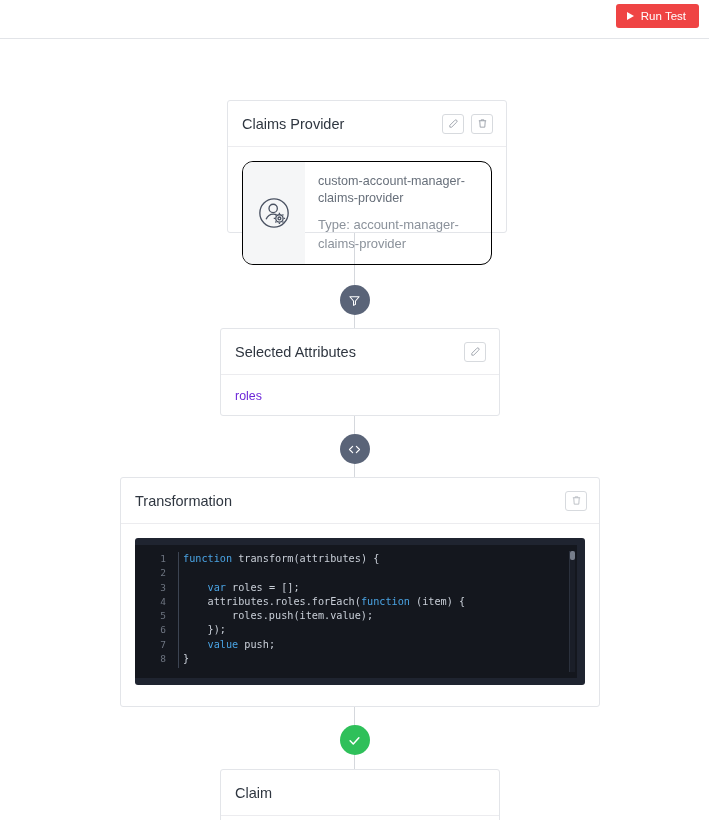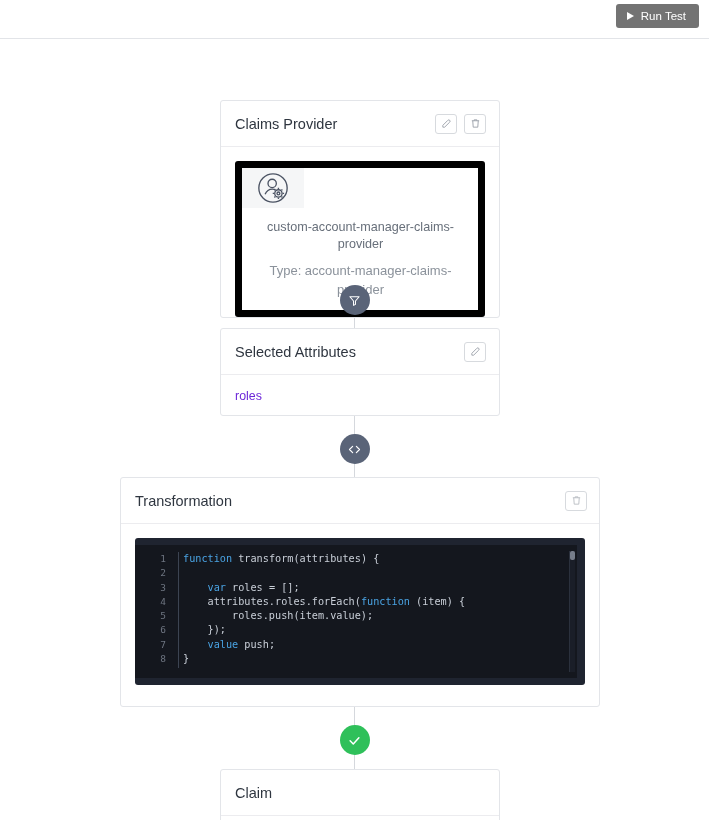--- a/index.html
+++ b/index.html
@@ -42,21 +42,21 @@
   }
   .tab.active {
     color: #4a5262;
     border-bottom-color: #4e5668;
   }
   .run-test {
     position: absolute;
     right: 10px;
     top: 4px;
     height: 24px;
-    background: #737373;
+    background: #ef4444;
     color: #ffffff;
     font-size: 11.5px;
     border-radius: 3px;
     display: flex;
     align-items: center;
     gap: 7px;
     padding: 0 13px 0 11px;
     cursor: pointer;
     border: none;
     font-family: "Liberation Sans", sans-serif;
@@ -129,25 +129,24 @@
     align-items: center;
     justify-content: center;
     cursor: pointer;
     padding: 0;
   }
   .card-body { padding: 14px; }
 
   
   .provider-item {
     display: flex;
-    border: 7px solid #000000;
-    border-radius: 3px;
+    border: 1px solid #000000;
+    border-radius: 11px;
     overflow: hidden;
     min-height: 92px;
-    flex-direction: column;
   }
   .provider-icon-pane {
     width: 62px;
     background: #f5f6f7;
     display: flex;
     align-items: center;
     justify-content: center;
     flex: none;
   }
   .provider-text {
@@ -262,21 +261,21 @@
 
 <div class="canvas">
 
   <div class="connector" style="top:191px;height:60px;"></div>
   <div class="connector" style="top:236px;height:70px;"></div>
   <div class="connector" style="top:339px;height:60px;"></div>
   <div class="connector" style="top:385px;height:70px;"></div>
   <div class="connector" style="top:619px;height:62px;"></div>
   <div class="connector" style="top:673px;height:62px;"></div>
 
-  <div class="card" style="left:220px;top:61px;width:280px;height:218px;text-align:center;">
+  <div class="card" style="left:227px;top:61px;width:280px;height:133px;">
     <div class="card-head">
       <div class="card-title">Claims Provider</div>
       <div class="head-actions">
         <button class="icon-btn">
           <svg width="11" height="11" viewBox="0 0 24 24" fill="none" stroke="#9aa0a8" stroke-width="2">
             <path d="M4 20h4l11-11a2.8 2.8 0 0 0-4-4L4 16v4z"></path>
           </svg>
         </button>
         <button class="icon-btn">
           <svg width="11" height="11" viewBox="0 0 24 24" fill="none" stroke="#9aa0a8" stroke-width="2">

